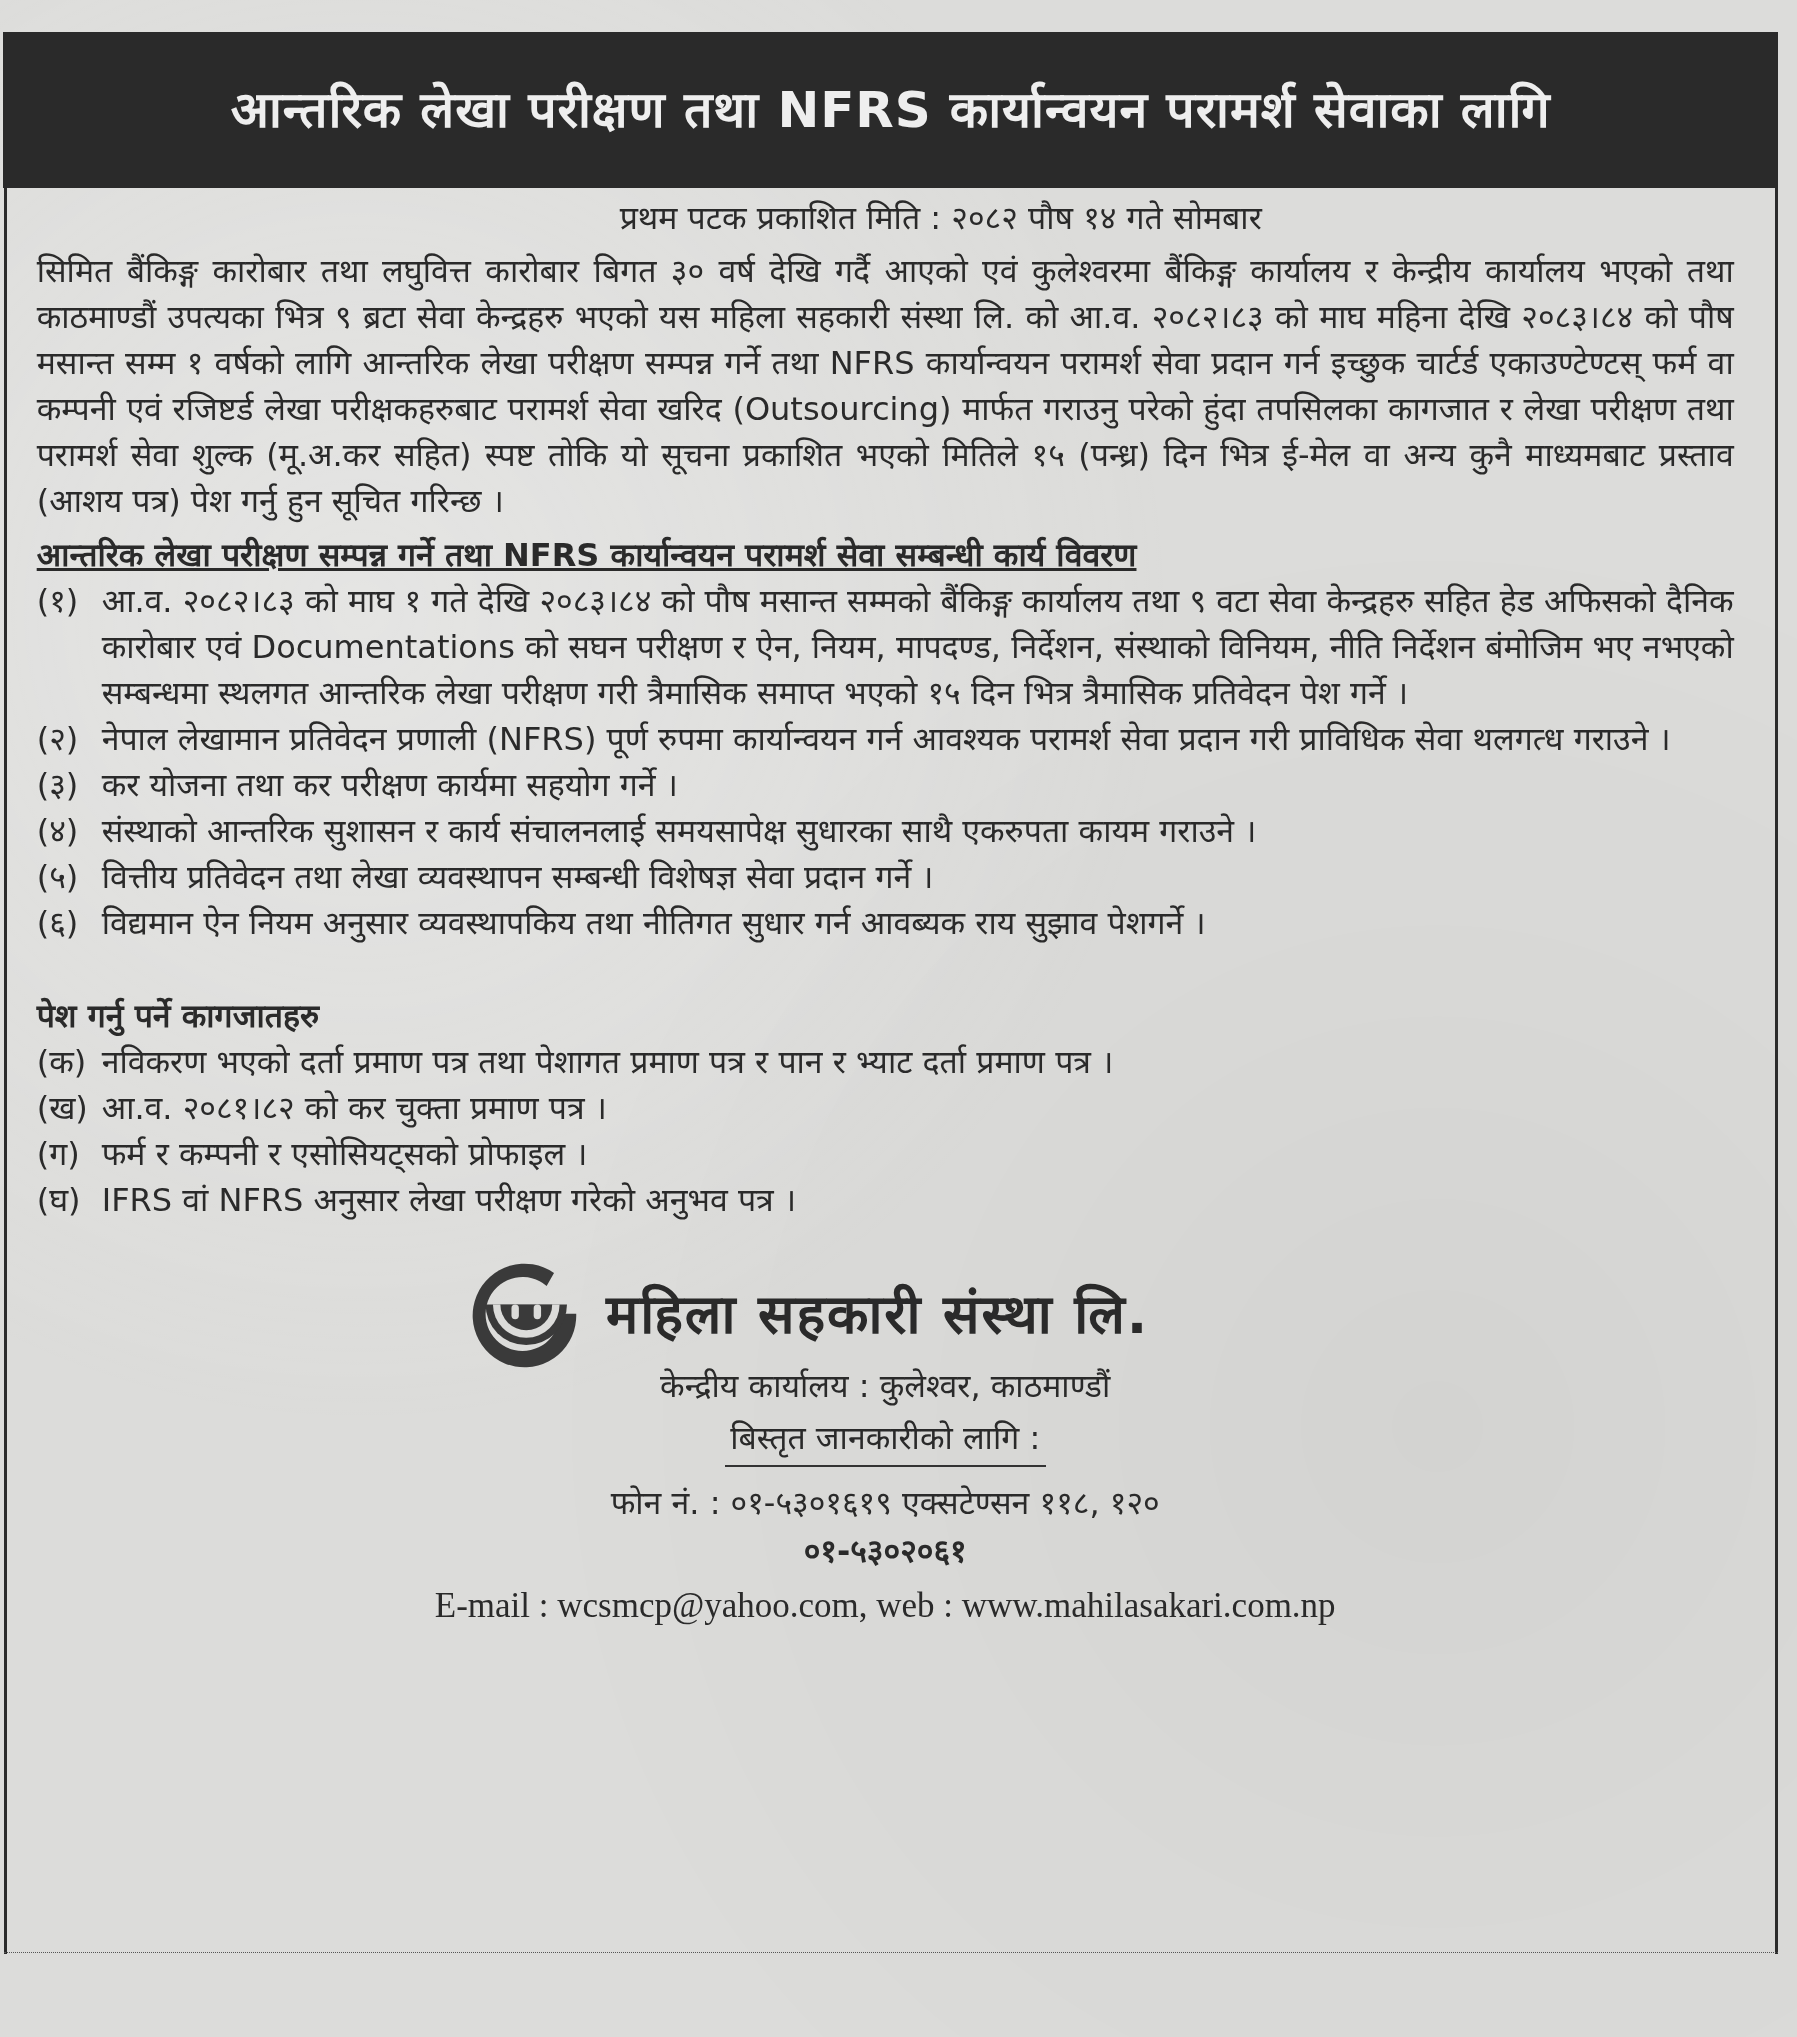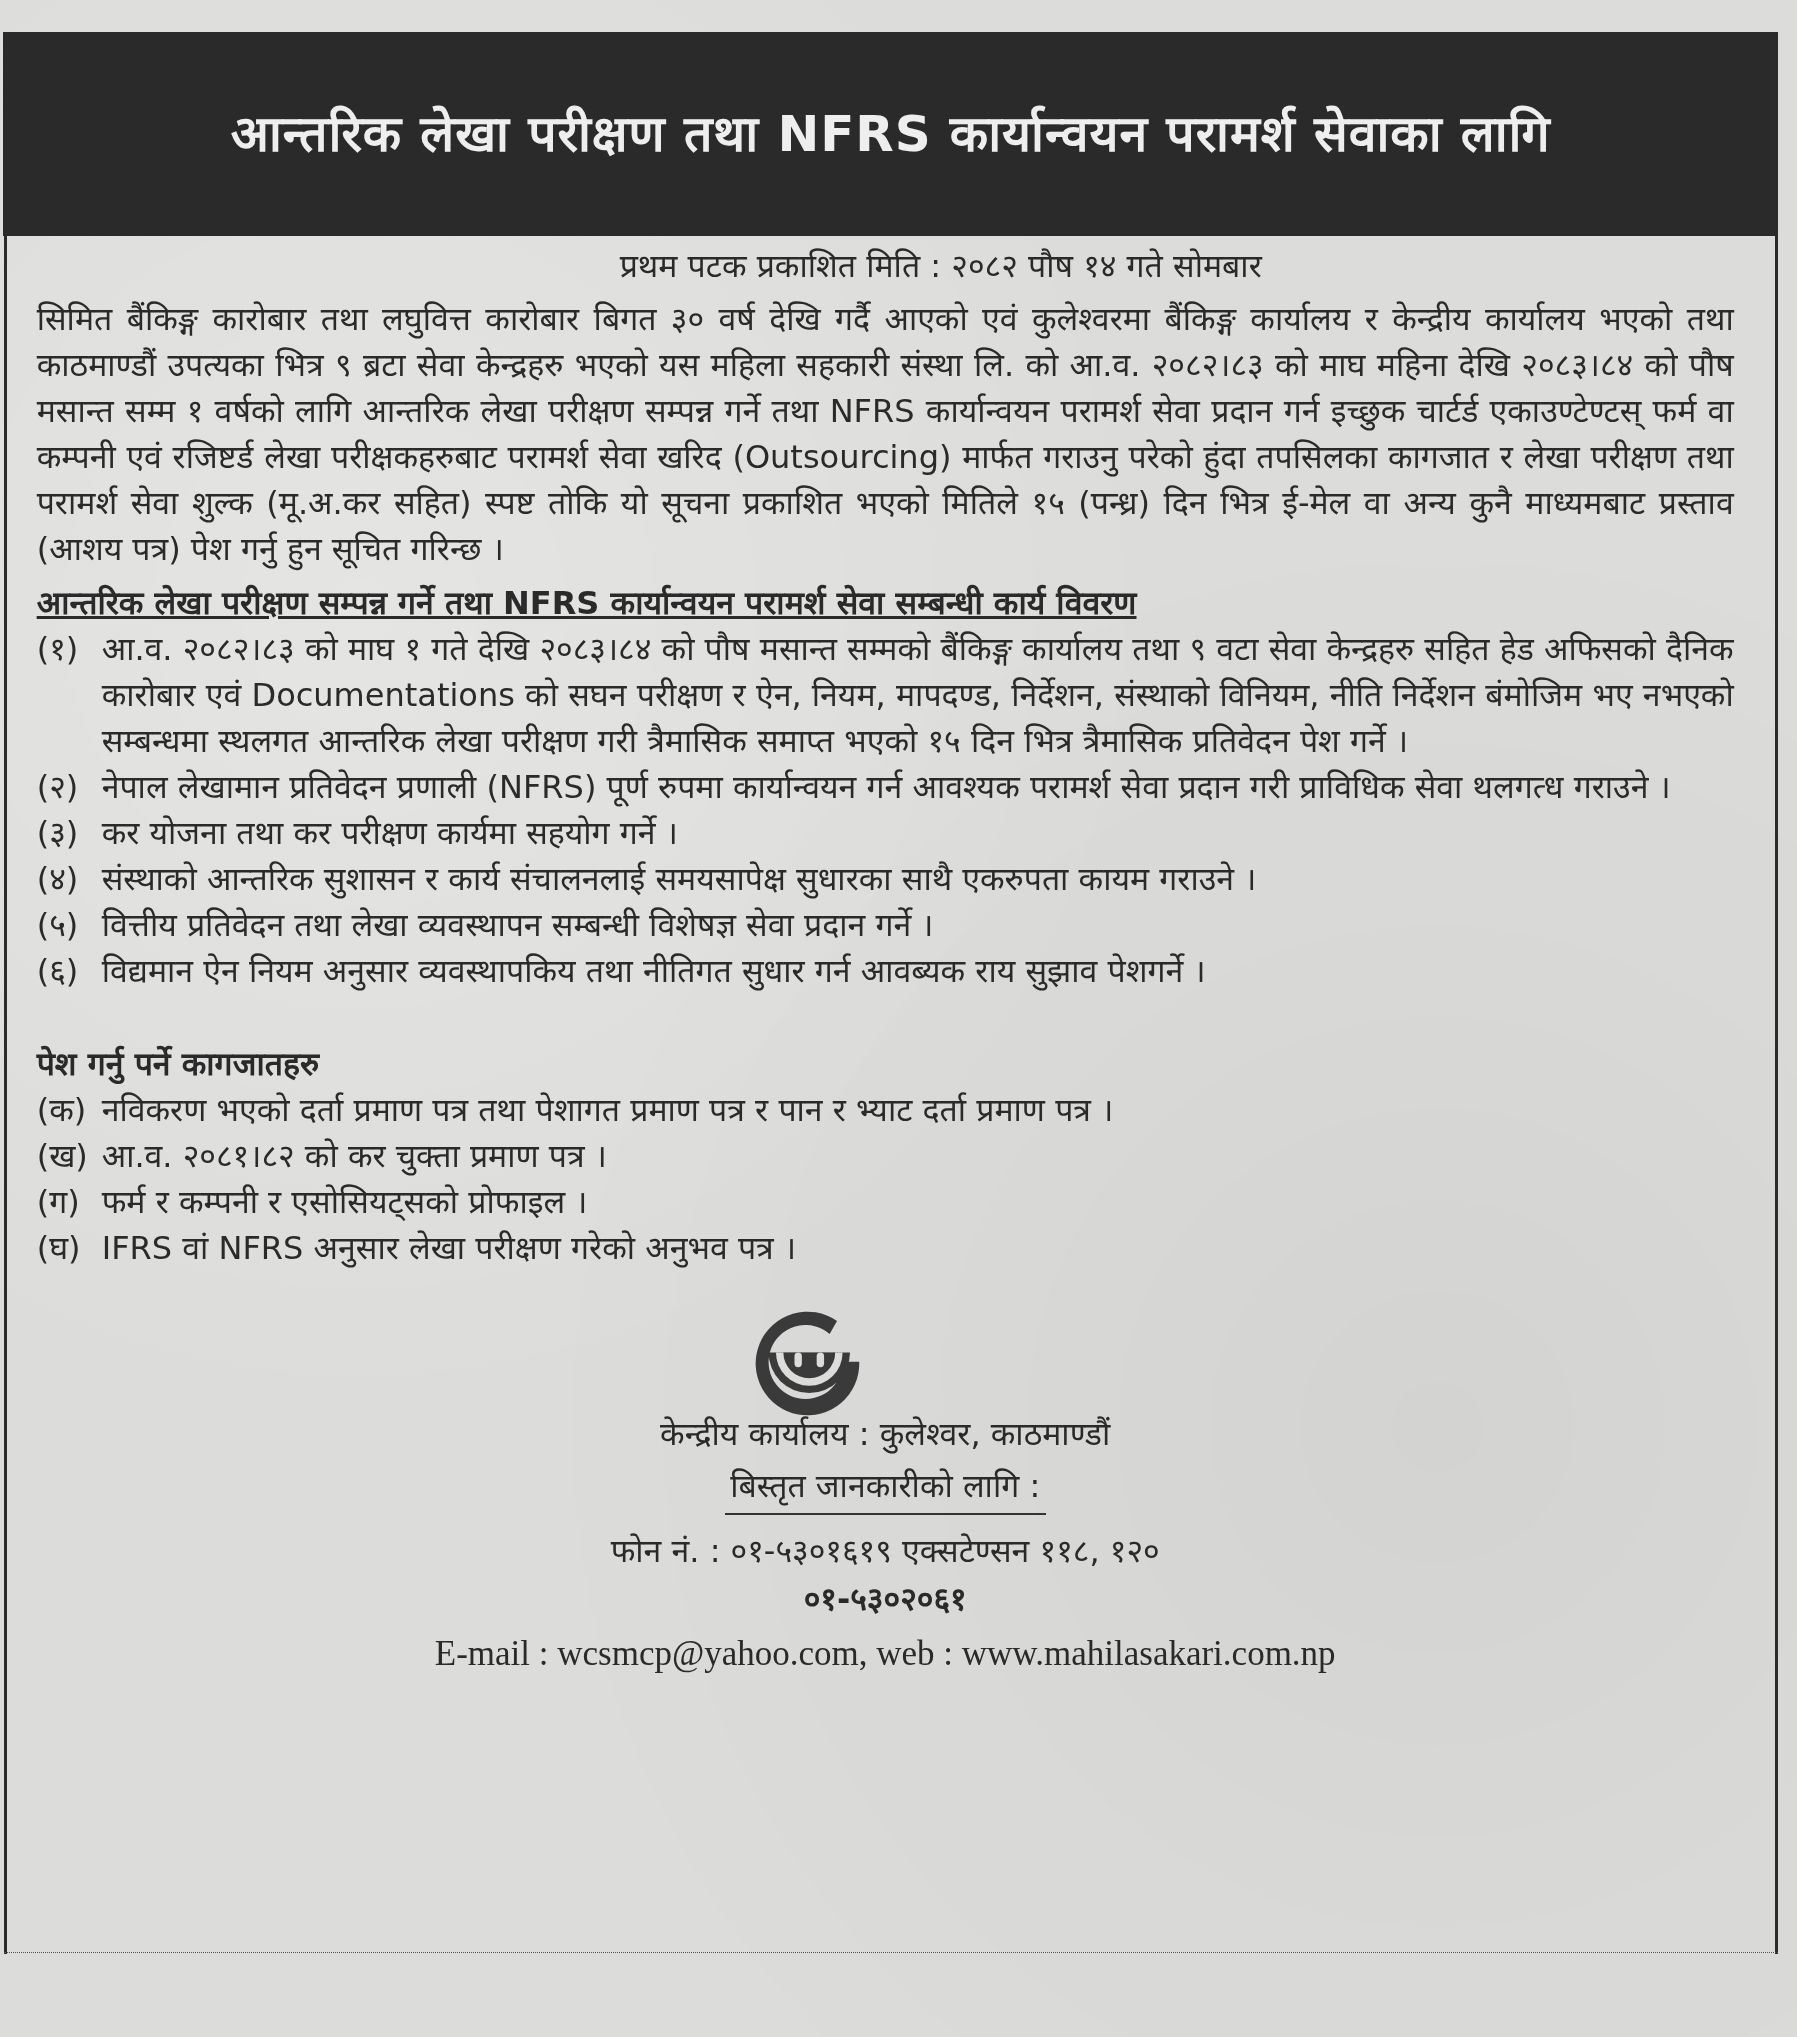--- a/index.html
+++ b/index.html
@@ -30,21 +30,21 @@
     }
     .bottom-rule {
       position: absolute;
       left: 3.7px;
       top: 1952px;
       width: 1774px;
       border-top: 1.9px dotted #555;
     }
     .header-band {
       background: #2a2a2a;
-      height: 204px;
+      height: 156px;
       margin: 0 -3.7px;
       display: flex;
       flex-direction: column;
       align-items: center;
       justify-content: center;
       color: #eeeeee;
     }
     .header-line {
       font-size: 50px;
       font-weight: bold;
@@ -208,20 +208,21 @@
 
           <path d="M18 46 L122 46 A52 52 0 0 1 18 46 Z" fill="#3a3a3a" opacity="0"></path>
           <path d="M24 48 L112 48 A44 44 0 0 1 24 48 Z" fill="#3a3a3a"></path>
 
           <path d="M32 48 L104 48 A36 36 0 0 1 32 48 Z" fill="#dcdcda"></path>
 
           <path d="M40 48 L96 48 A28 28 0 0 1 40 48 Z" fill="#3a3a3a"></path>
           <rect x="52" y="48" width="8" height="16" rx="4" fill="#dcdcda"></rect>
           <rect x="76" y="48" width="8" height="16" rx="4" fill="#dcdcda"></rect>
         </svg>
+        <div class="org-name">महिला सहकारी संस्था लि.</div>
       </div>
       <div class="address">केन्द्रीय कार्यालय : कुलेश्वर, काठमाण्डौं</div>
       <div class="more-info">बिस्तृत जानकारीको लागि :</div>
       <div class="phone">फोन नं. : ०१-५३०१६१९ एक्सटेण्सन ११८, १२०</div>
       <div class="phone2">०१-५३०२०६१</div>
       <div class="contact">E-mail : wcsmcp@yahoo.com, web : www.mahilasakari.com.np</div>
     </div>
 
   </div>
 </div>

